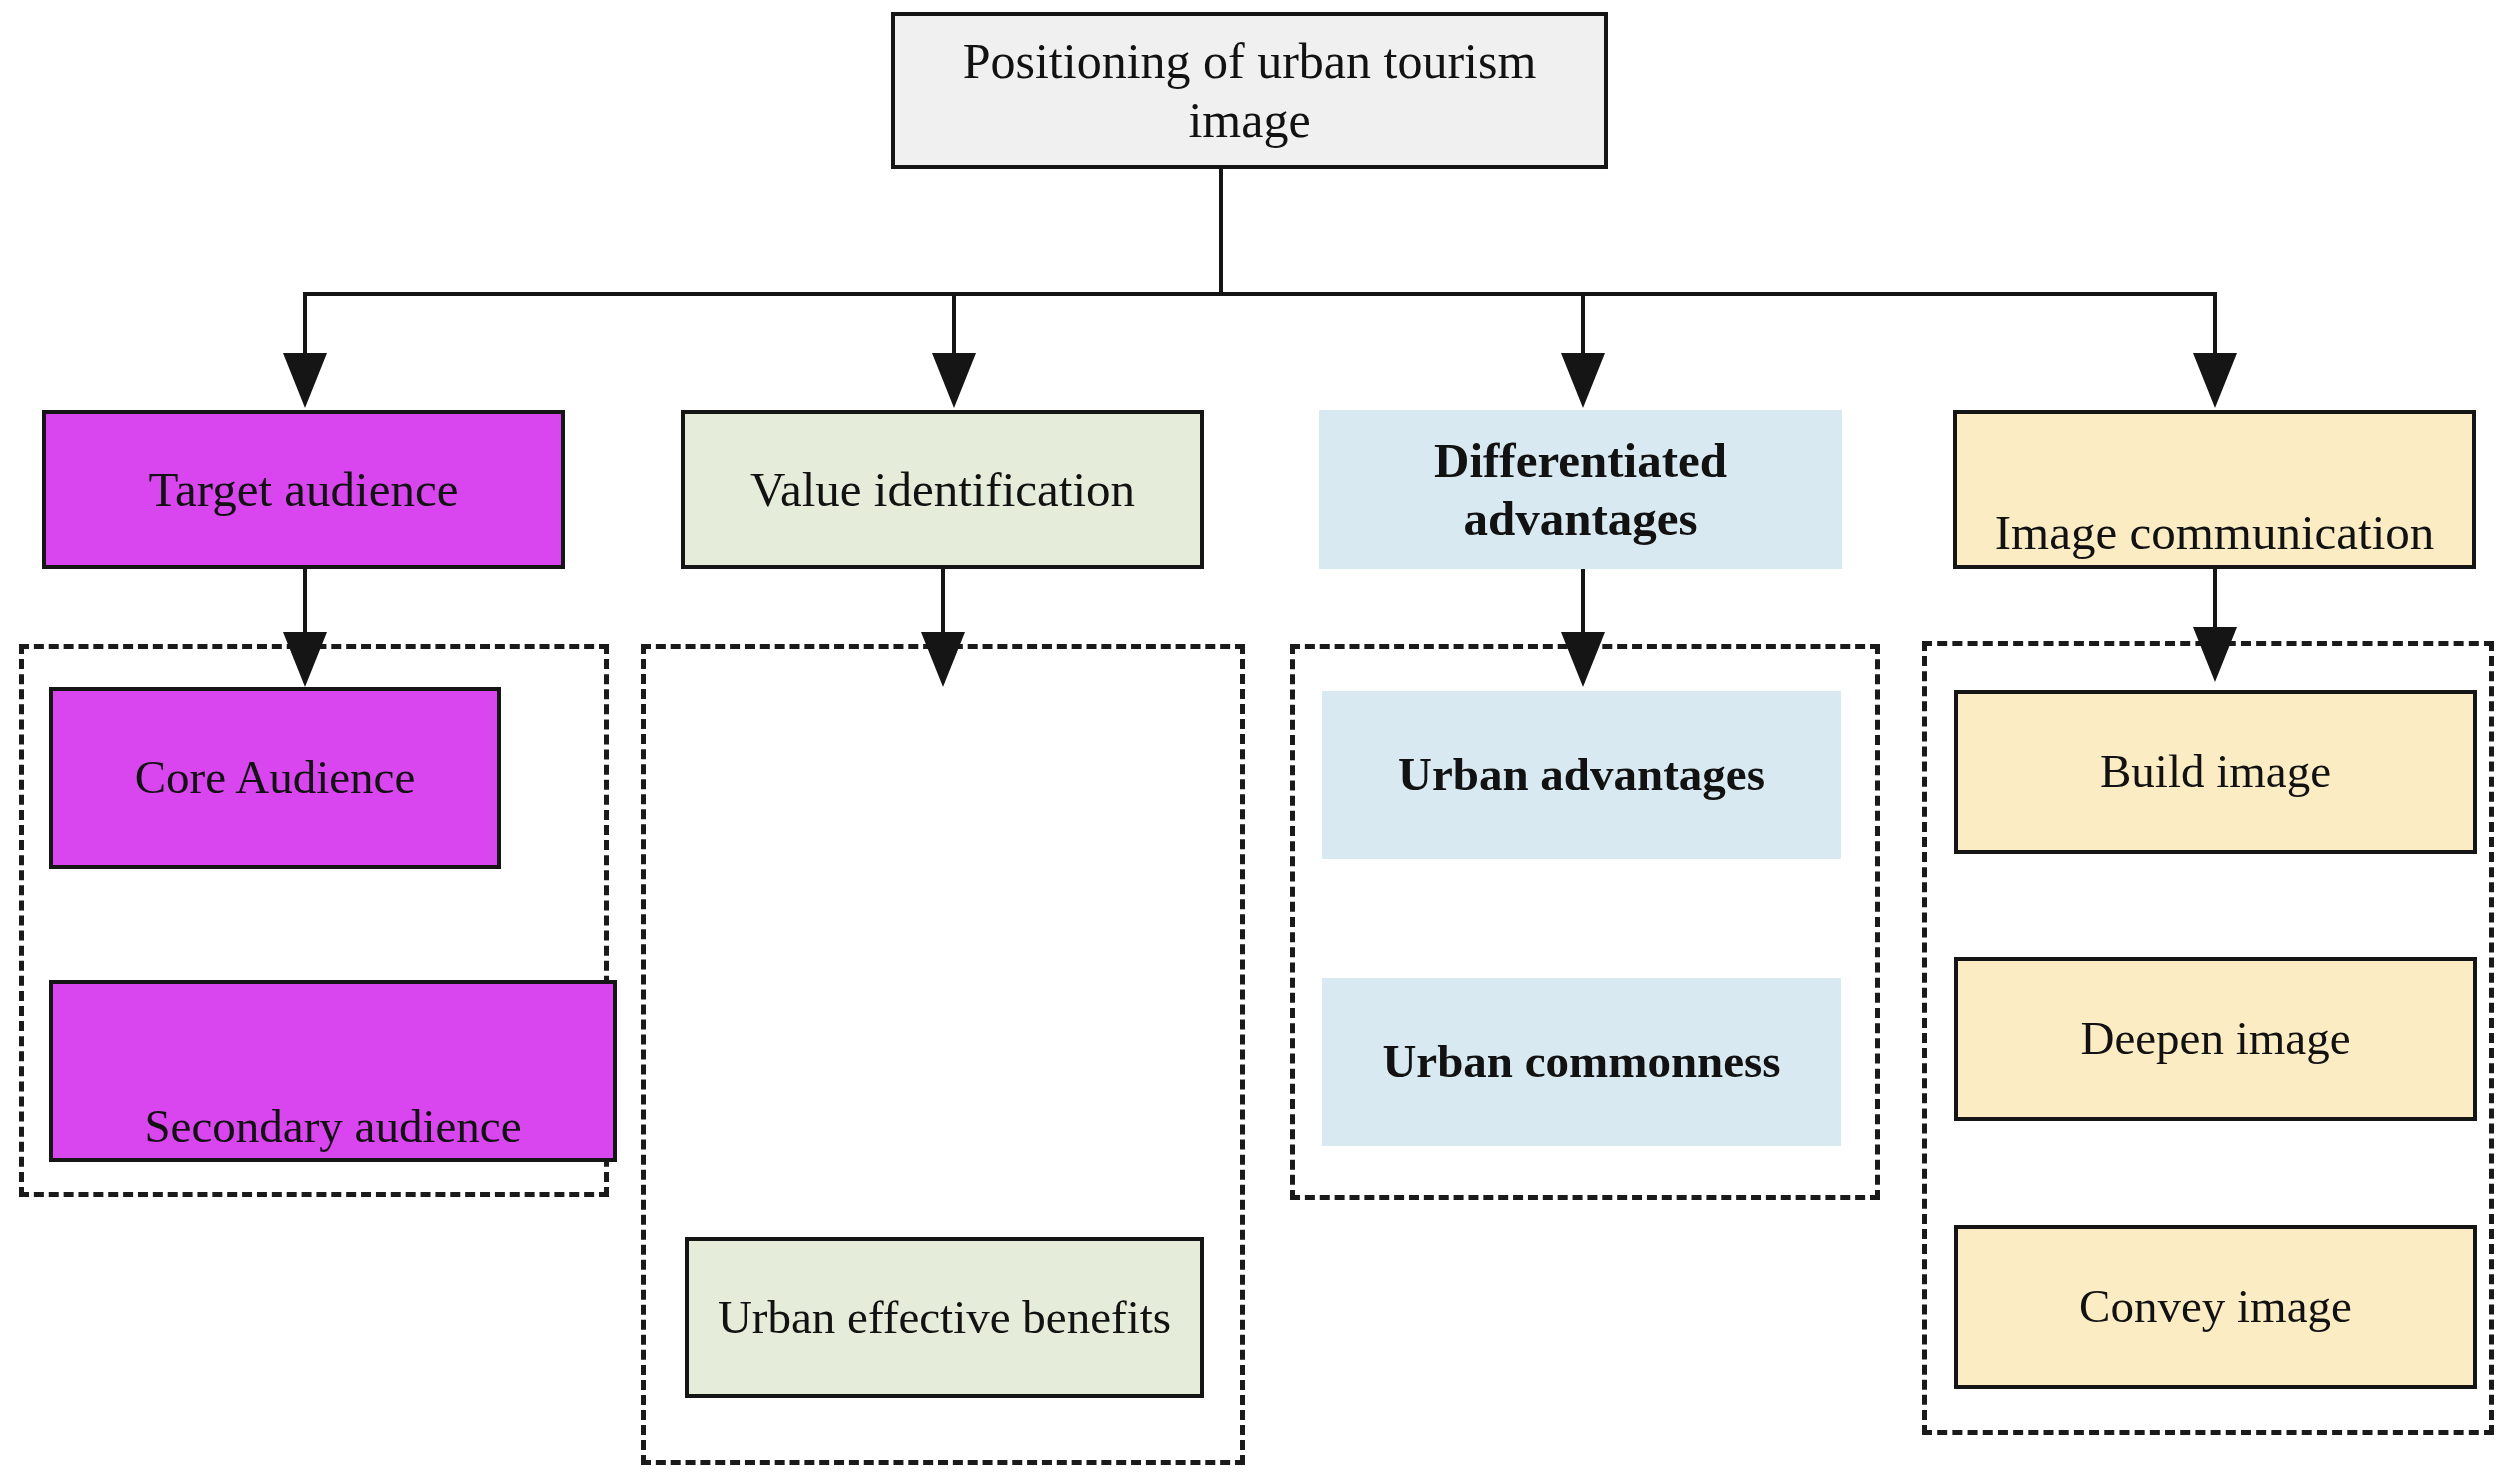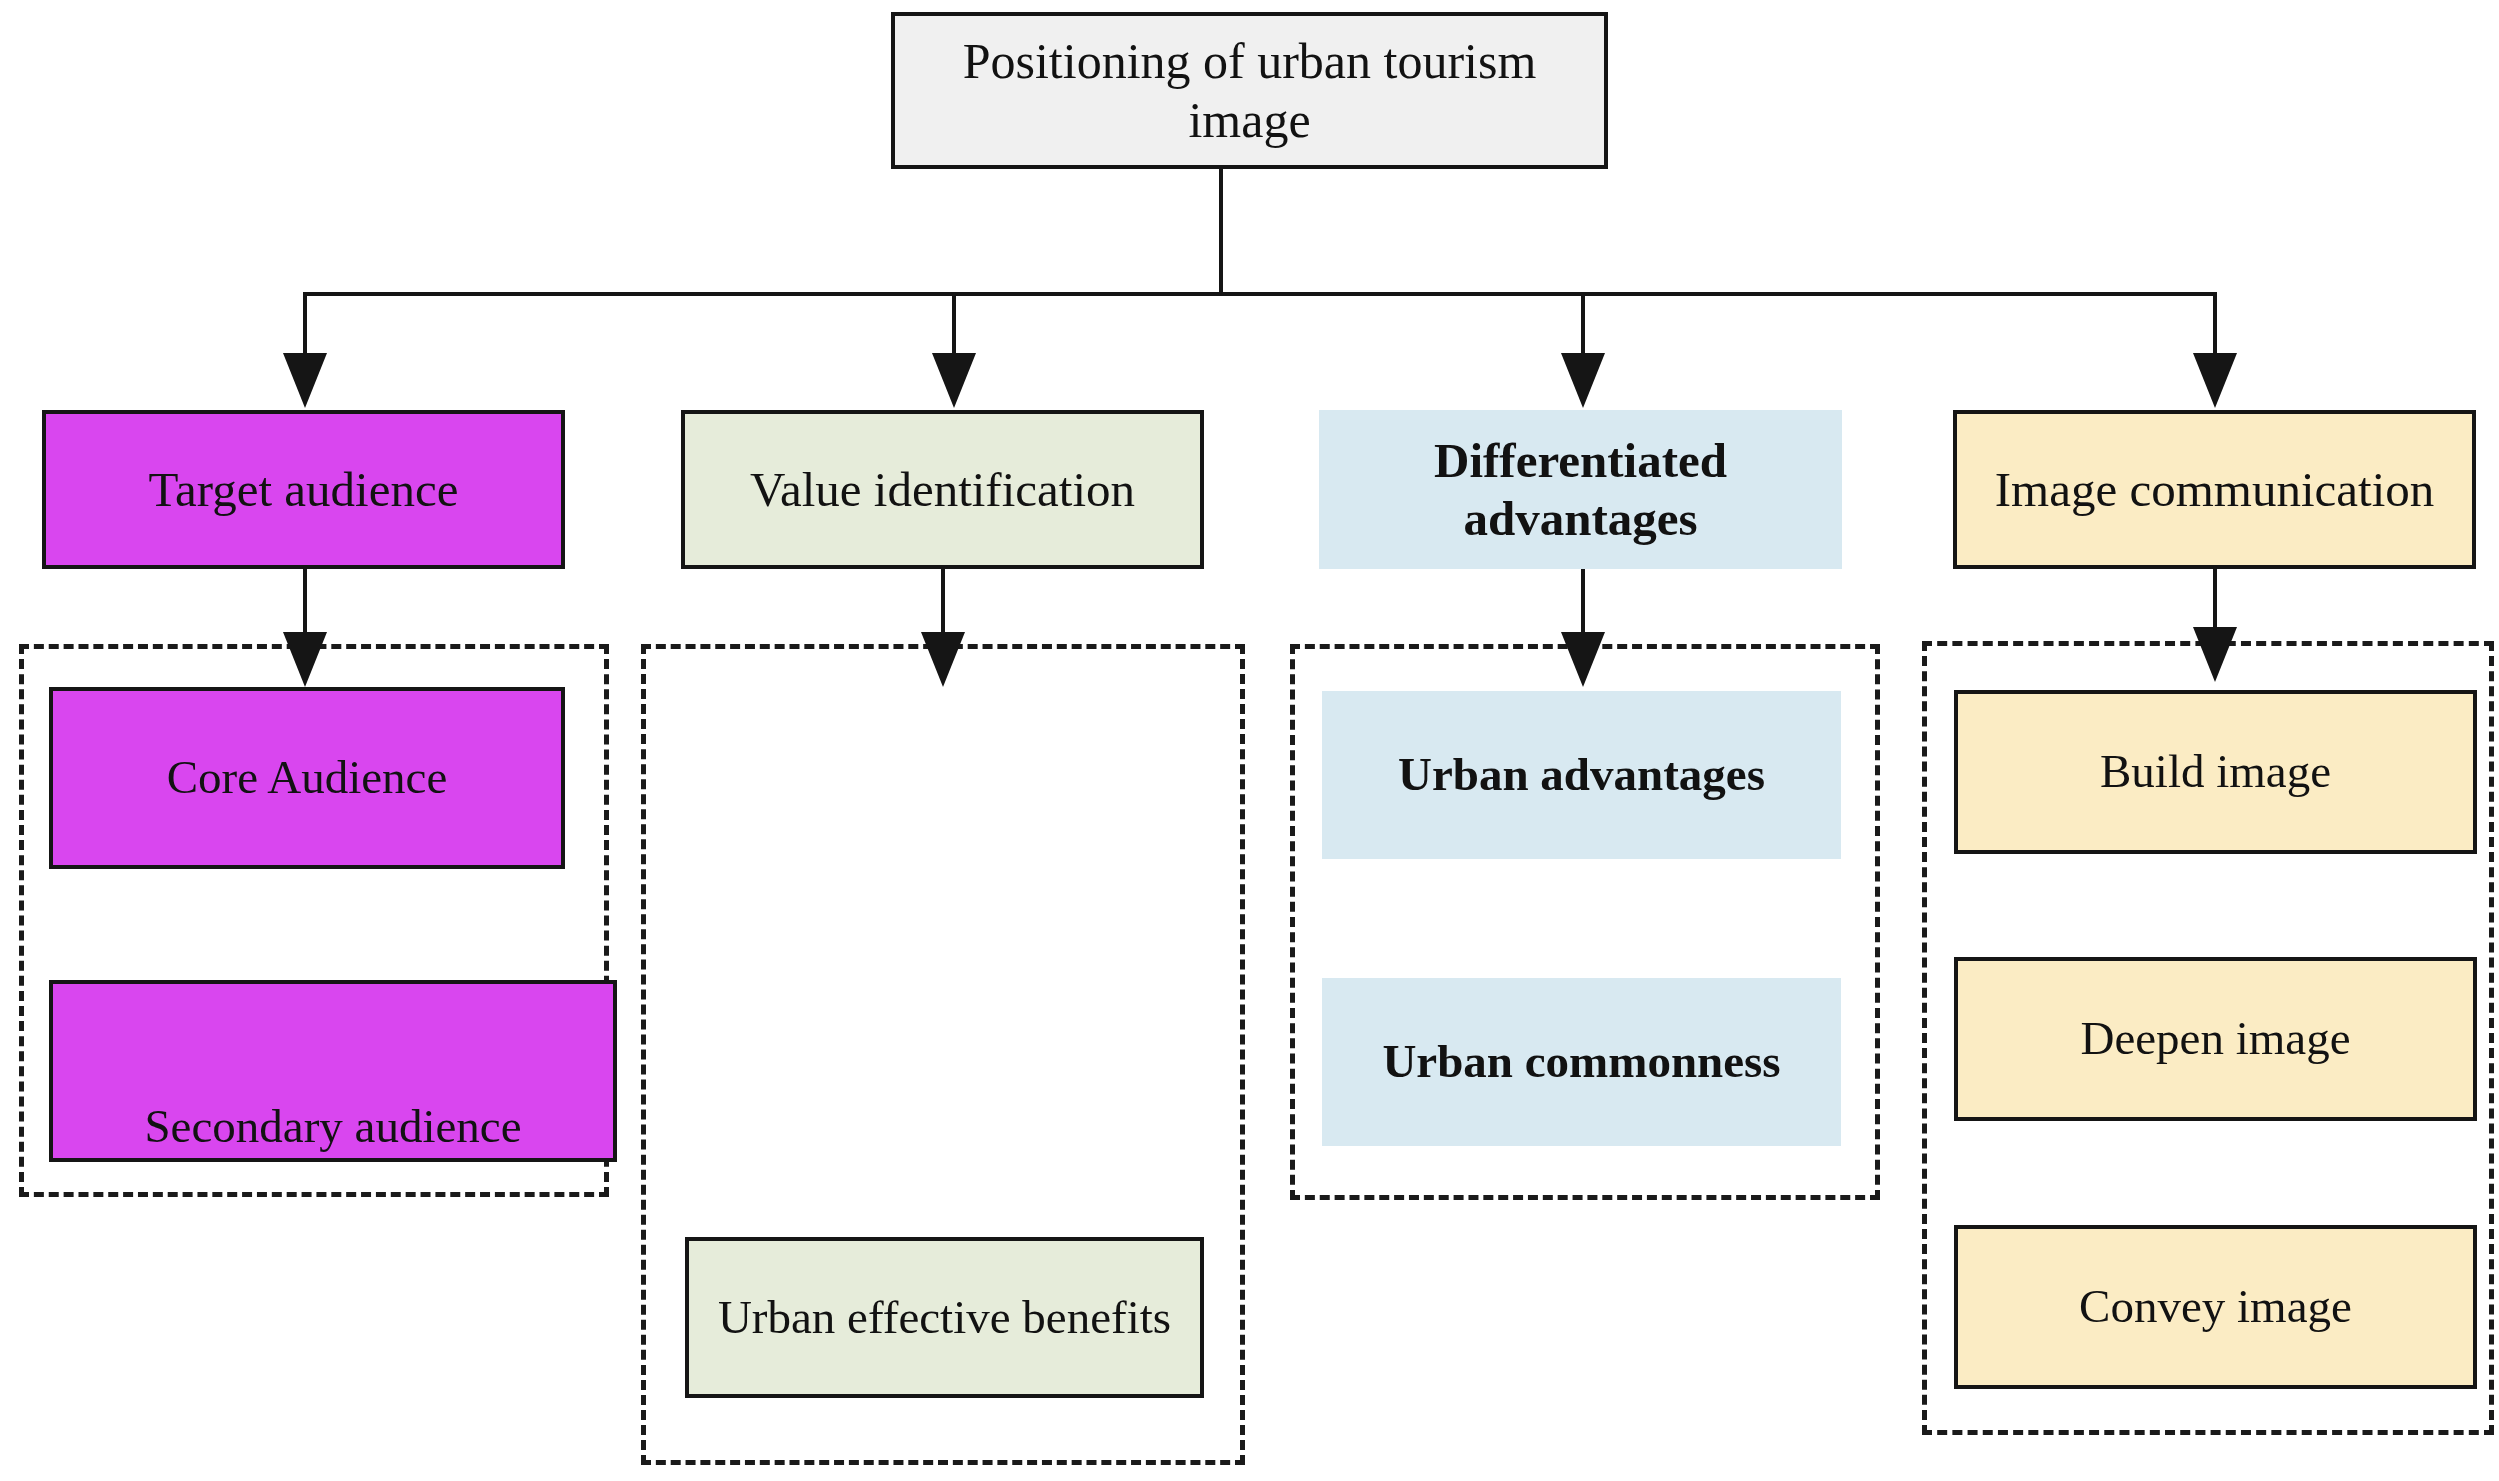--- a/index.html
+++ b/index.html
@@ -110,21 +110,21 @@
   </div>
 
   <div class="node bordered fill-green t-l2" style="left:681px; top:410px; width:523px; height:159px;">
     <span>Value identification</span>
   </div>
 
   <div class="node noborder fill-blue t-l2" style="left:1319px; top:410px; width:523px; height:159px;">
     <span>Differentiated advantages</span>
   </div>
 
-  <div class="node bordered fill-cream t-l2" style="left:1953px; top:410px; width:523px; height:159px;">
+  <div class="node bordered fill-cream t-l2" style="left:1953px; top:410px; width:523px; height:159px;align-items:flex-end;">
     <span>Image communication</span>
   </div>
 
   <div class="vline" style="left:303px; top:568px; height:69px;"></div>
   <div class="arrowhead" style="left:283px; top:632px;"></div>
 
   <div class="vline" style="left:941px; top:568px; height:69px;"></div>
   <div class="arrowhead" style="left:921px; top:632px;"></div>
 
   <div class="vline" style="left:1581px; top:568px; height:69px;"></div>
@@ -134,21 +134,21 @@
   <div class="arrowhead" style="left:2193px; top:627px;"></div>
 
   <div class="group" style="left:19.4px; top:644px; width:590px; height:553px;"></div>
 
   <div class="group" style="left:641px; top:644px; width:604px; height:821px;"></div>
 
   <div class="group" style="left:1290px; top:644px; width:590px; height:556px;"></div>
 
   <div class="group" style="left:1922px; top:641px; width:572px; height:794px;"></div>
 
-  <div class="node bordered fill-pink t-l3" style="left:49px; top:687px; width:516px; height:182px;">
+  <div class="node bordered fill-pink t-l3" style="left:49px; top:687px; width:452px; height:182px;">
     <span>Core Audience</span>
   </div>
 
   <div class="node bordered fill-pink t-l3" style="left:49px; top:980px; width:568px; height:182px;align-items:flex-end;">
     <span>Secondary audience</span>
   </div>
 
 
 
   <div class="node bordered fill-green t-l3" style="left:685px; top:1237px; width:519px; height:161px;">

